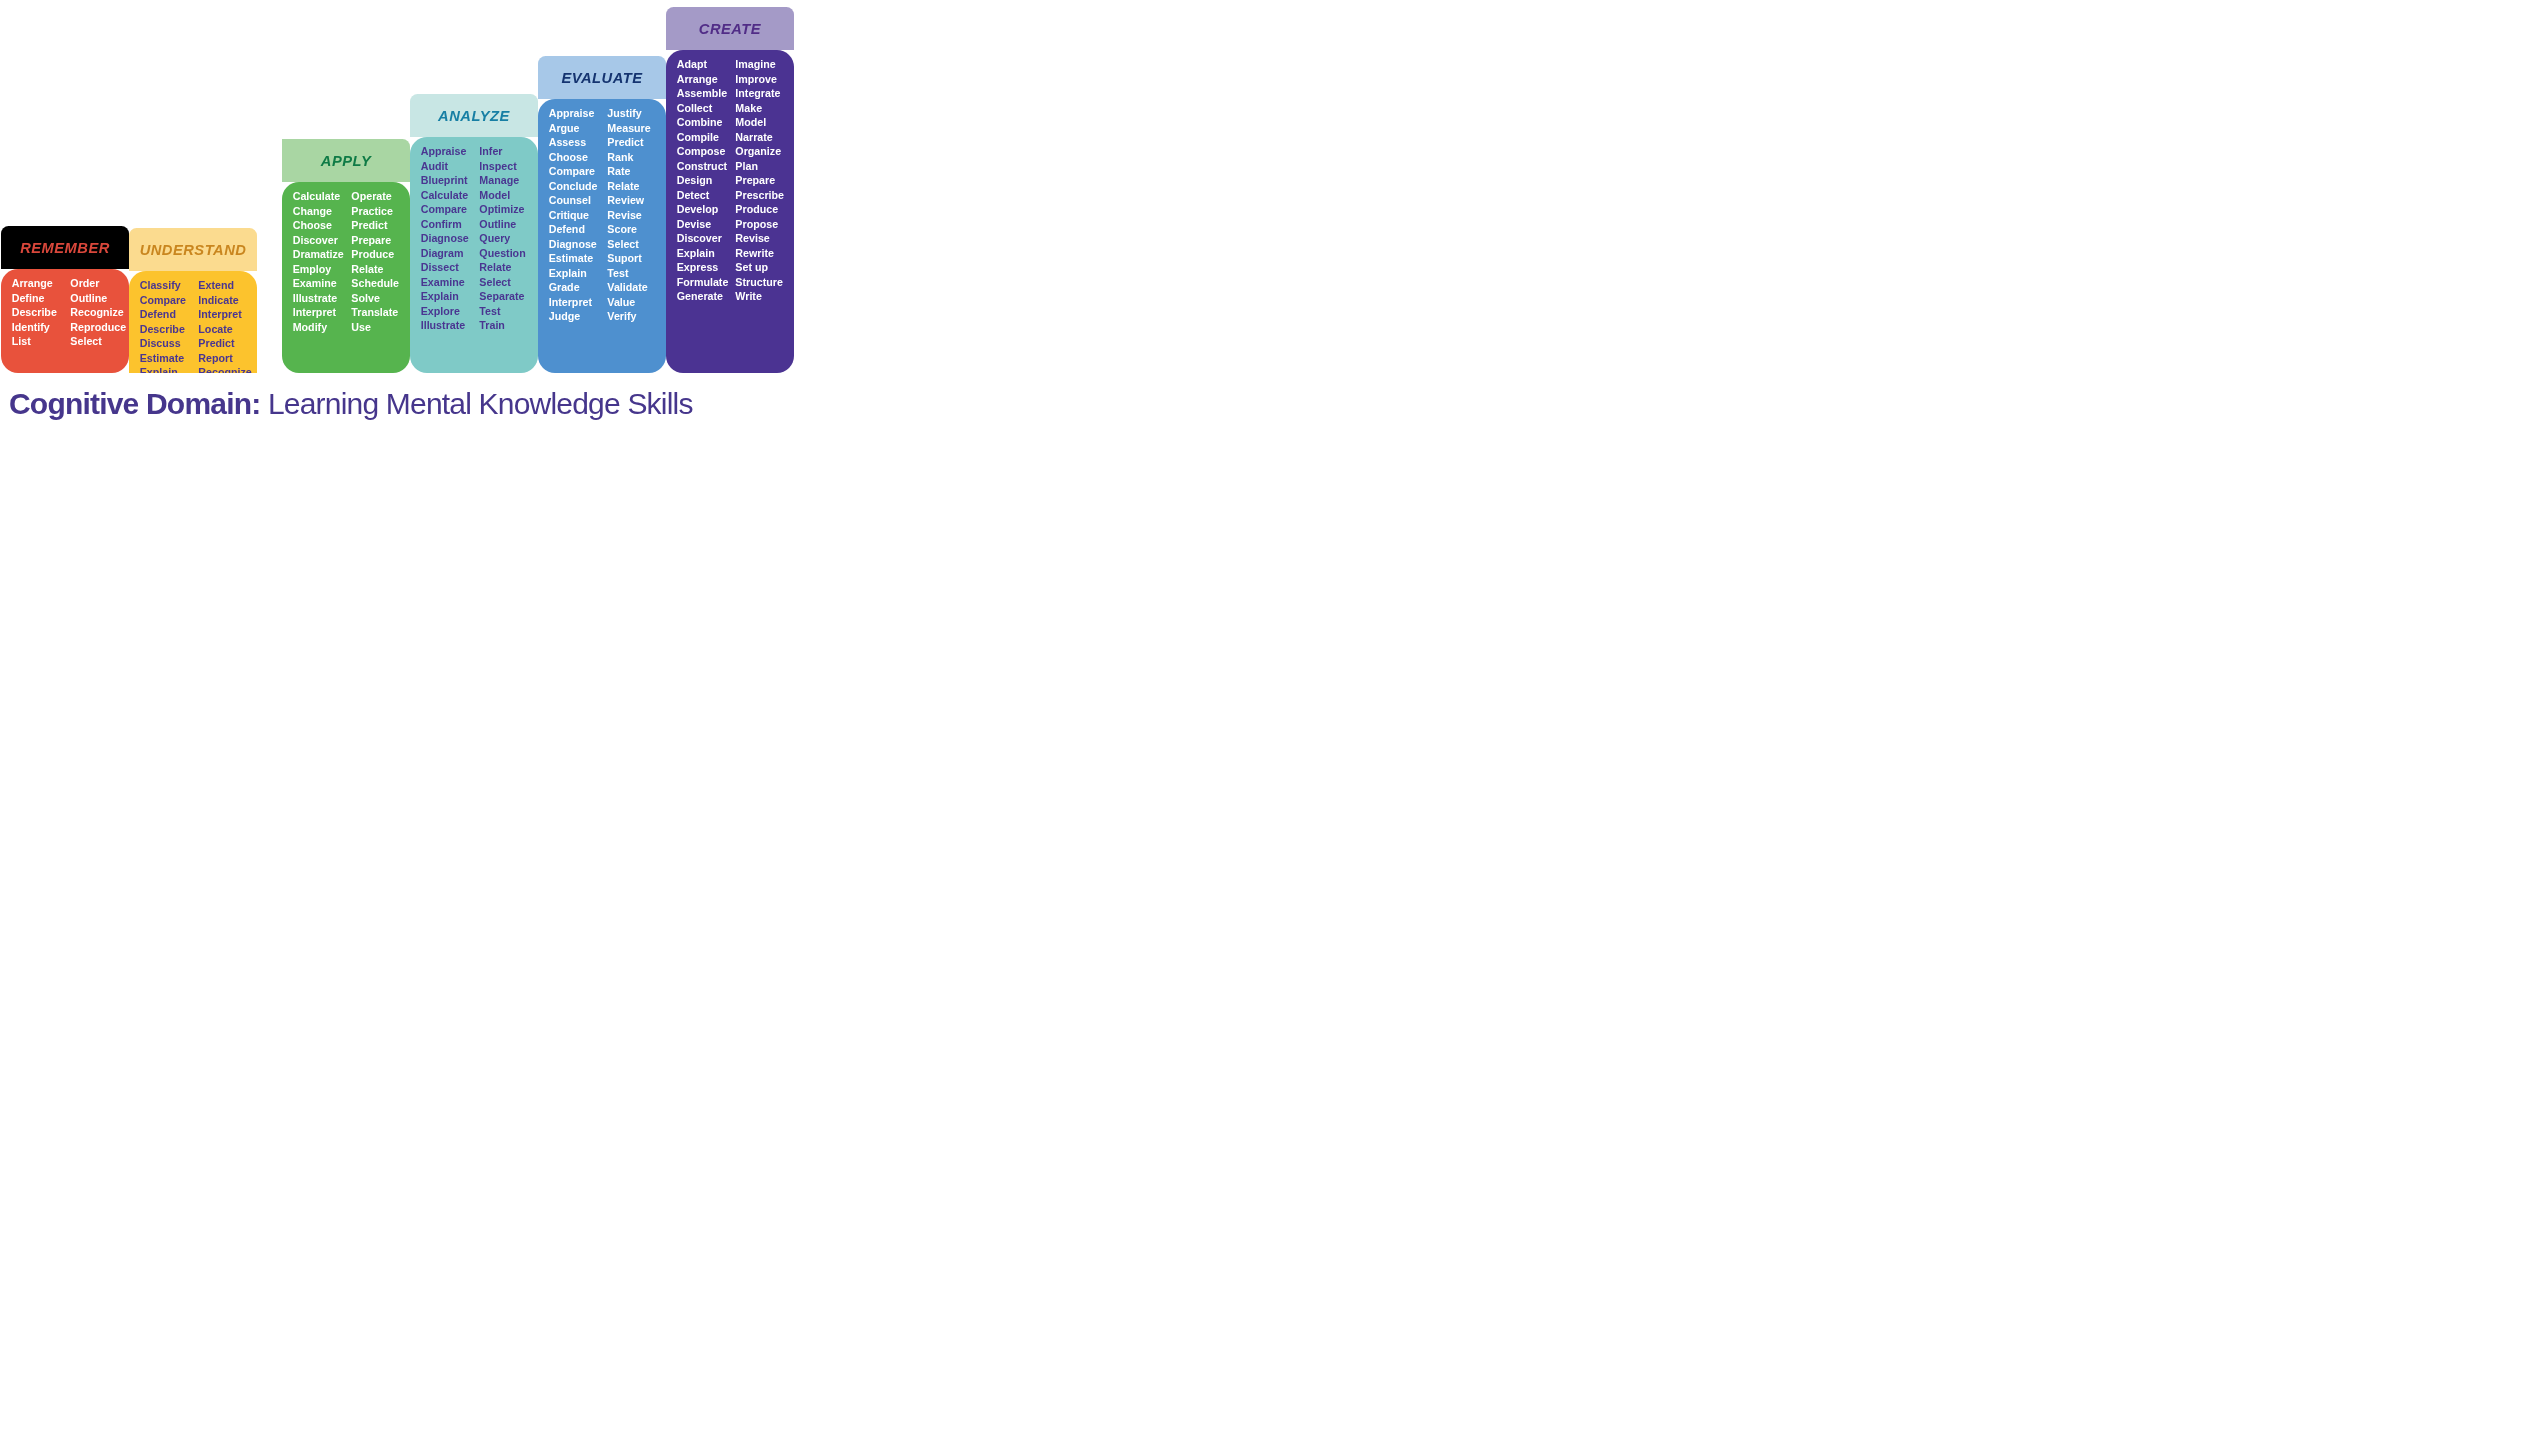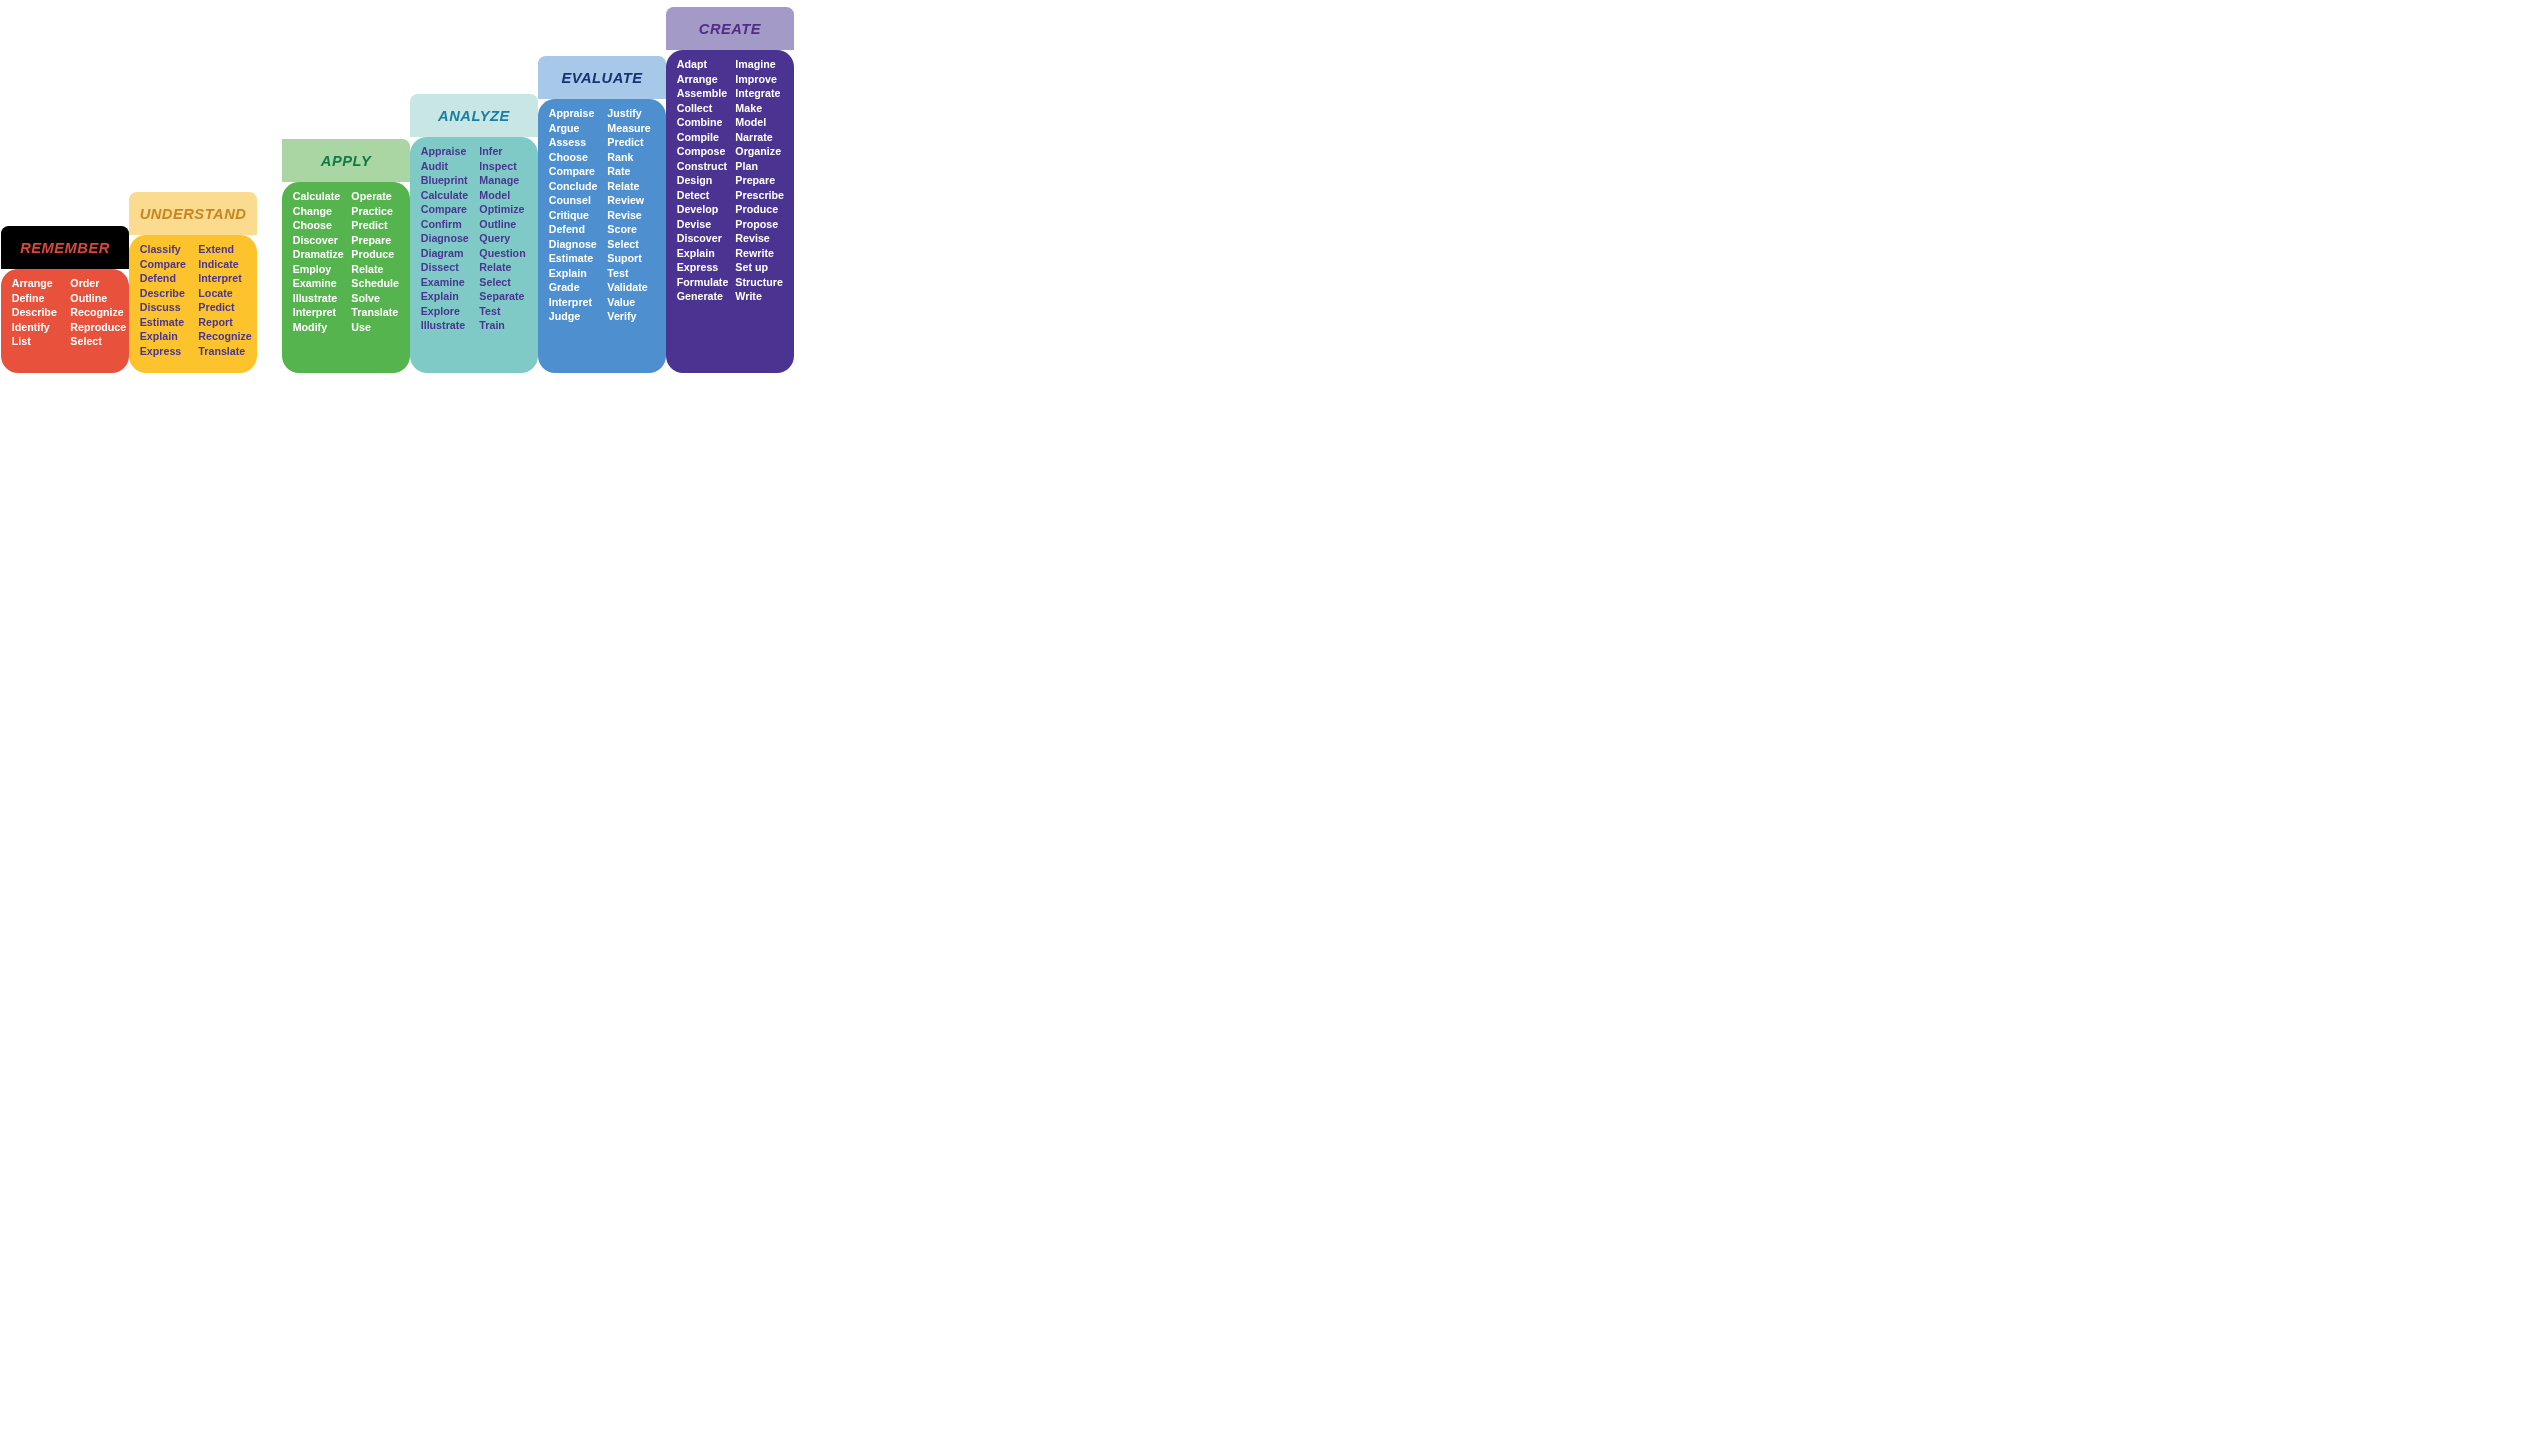--- a/index.html
+++ b/index.html
@@ -17,21 +17,21 @@
     align-items:flex-end;
   }
   .card{
     flex:1 1 0;
     border-radius:7.6px 7.6px 0 0;
     overflow:hidden;
     display:flex;
     flex-direction:column;
   }
   .lv-remember  {height:147px;}
-  .lv-understand{height:181px;}
+  .lv-understand{height:145px;}
   .lv-apply     {height:234px;padding-left:25px;}
   .lv-analyze   {height:279px;}
   .lv-evaluate  {height:317px;}
   .lv-create    {height:366px;}
   .card-header{
     height:43px;
     flex:0 0 43px;
     display:flex;
     align-items:center;
     justify-content:center;
@@ -282,15 +282,18 @@
             <div class="word">Rewrite</div>
             <div class="word">Set up</div>
             <div class="word">Structure</div>
             <div class="word">Write</div>
           </div>
       </div>
     </div>
 
   </div>
 
+  <div class="footer" style="color: rgb(70, 54, 140);">
+    <span class="t-bold">Cognitive Domain:</span><span class="t-light"> Learning Mental Knowledge Skills</span>
+  </div>
 
 </div>
 
 
 </body></html>

